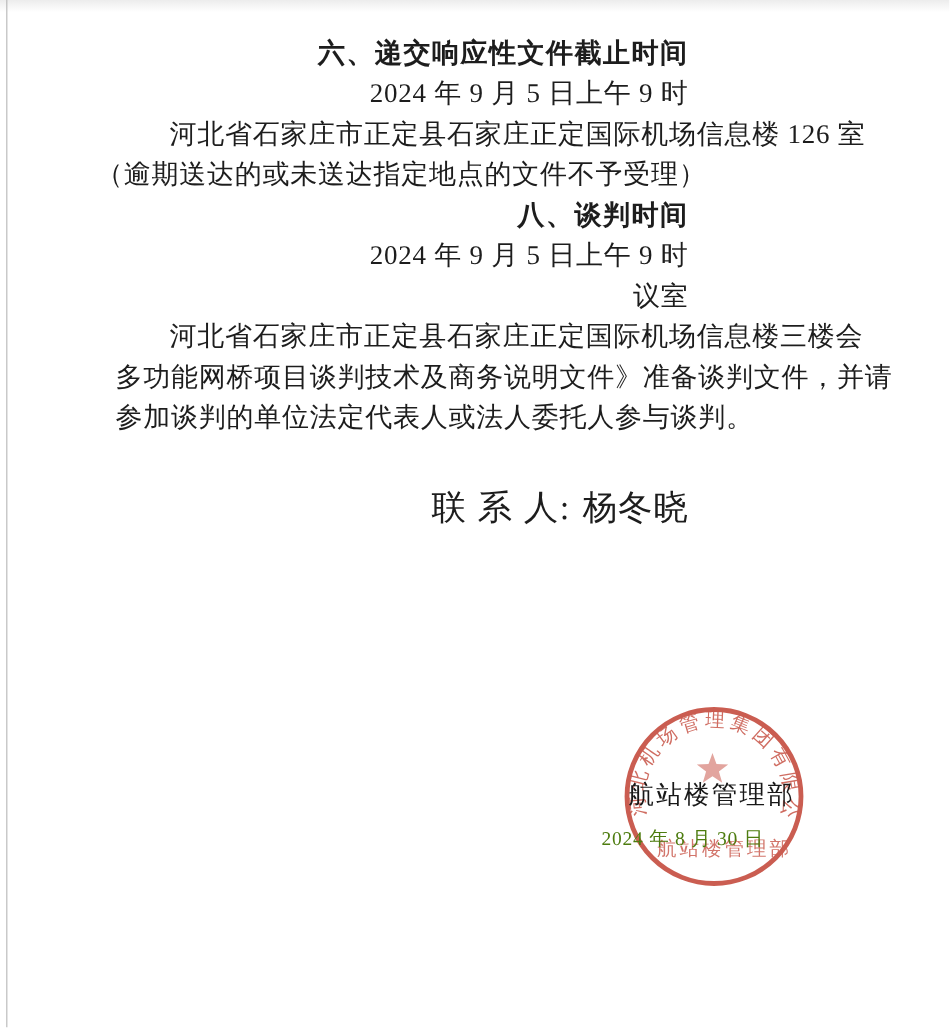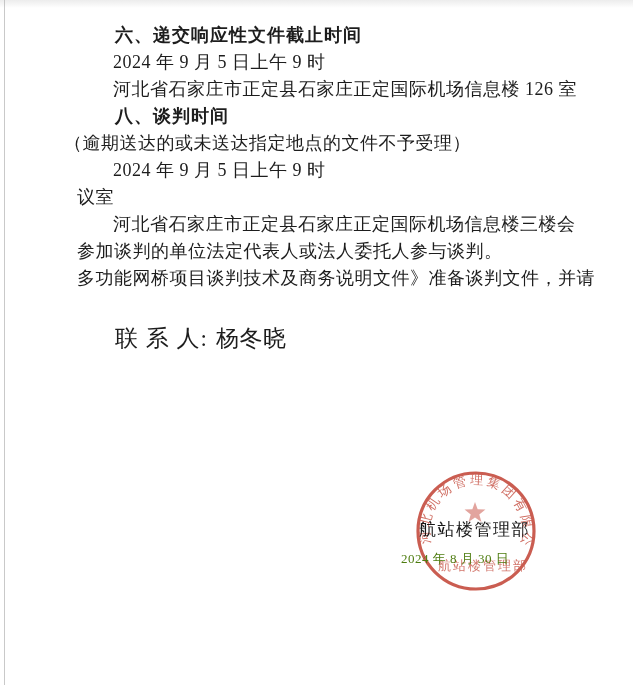--- a/index.html
+++ b/index.html
@@ -17,20 +17,21 @@
   }
   .scan-edge-top {
     position: absolute; left: 0; right: 0; top: 0; height: 8px;
     background: linear-gradient(to bottom, rgba(180,180,180,.25), rgba(255,255,255,0));
     z-index: 5;
   }
   .content {
     position: absolute; left: 0; top: 0; width: 509px;
     padding: 22px 50px 0 77px;
     z-index: 2;
+    text-align: right;
   }
   .line {
     line-height: 27px;
     font-size: 18px;
     white-space: pre;
     letter-spacing: 0.5px;
     font-family: Liberation Serif, serif;
   }
   .line.heading {
     font-family: "Liberation Sans", "DejaVu Sans", sans-serif;
@@ -65,27 +66,27 @@
 </head>
 <body>
 
 <div class="scan-edge-left"></div>
 <div class="scan-edge-top"></div>
 
 <div class="content">
   <div class="line heading">六、递交响应性文件截止时间</div>
   <div class="line indent">2024 年 9 月 5 日上午 9 时</div>
   <div class="line indent">河北省石家庄市正定县石家庄正定国际机场信息楼 126 室</div>
+  <div class="line paren">（逾期送达的或未送达指定地点的文件不予受理）</div>
   <div class="line heading">八、谈判时间</div>
-  <div class="line paren">（逾期送达的或未送达指定地点的文件不予受理）</div>
   <div class="line indent">2024 年 9 月 5 日上午 9 时</div>
   <div class="line">议室</div>
   <div class="line indent">河北省石家庄市正定县石家庄正定国际机场信息楼三楼会</div>
+  <div class="line">多功能网桥项目谈判技术及商务说明文件》准备谈判文件，并请</div>
   <div class="line">参加谈判的单位法定代表人或法人委托人参与谈判。</div>
-  <div class="line">多功能网桥项目谈判技术及商务说明文件》准备谈判文件，并请</div>
 
   <div class="contact-block">
     <div class="contact-line"><span class="label">联 系 人:</span><span class="value">杨冬晓</span></div>
   </div>
 </div>
 
 <svg class="seal-svg" viewBox="0 0 165 150" xmlns="http://www.w3.org/2000/svg">
   <g opacity="0.82">
     <circle cx="80" cy="76" r="58" fill="none" stroke="#bf3a2b" stroke-width="3.2"></circle>
     <path transform="translate(79,58)" d="M0,-11 L2.65,-3.64 10.46,-3.4 4.28,1.39 6.47,8.9 0,4.5 -6.47,8.9 -4.28,1.39 -10.46,-3.4 -2.65,-3.64 Z" fill="#c4473a" opacity="0.6"></path>

